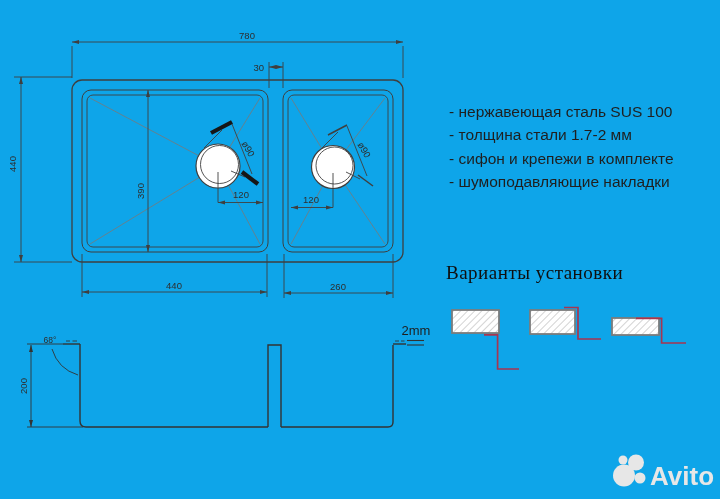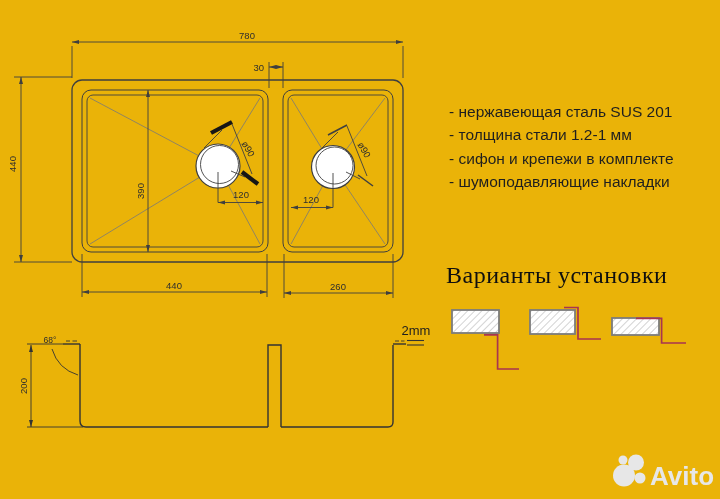--- a/index.html
+++ b/index.html
@@ -1,22 +1,22 @@
 <!DOCTYPE html>
 <html><head>
 <meta charset="utf-8">
 <style>
   html,body{margin:0;padding:0;background:#fff;}
-  .page{position:relative;width:720px;height:499px;background:#eab308;overflow:hidden;
+  .page{position:relative;width:720px;height:499px;background:#0ea5e9;overflow:hidden;
         font-family:"Liberation Sans",sans-serif;text-decoration:underline;}
   .drawing{position:absolute;left:0;top:0;}
   .specs{position:absolute;left:449px;top:100px;color:#1f1f1f;font-size:15.5px;
          line-height:23.4px;white-space:nowrap;}
   .install-title{position:absolute;left:446px;top:262px;margin:0;color:#0f0f0f;
-         font-family:"Liberation Serif",serif;font-size:24px;font-weight:400;
+         font-family:"Liberation Serif",serif;font-size:19px;font-weight:400;
          letter-spacing:0.5px;white-space:nowrap;}
   .dt{font-family:"Liberation Sans",sans-serif;font-size:9.5px;fill:#2e2e2e;}
   .wm-text{font-family:"Liberation Sans",sans-serif;font-weight:bold;font-size:26px;fill:#e7e7e7;}
 </style>
 </head>
 <body>
 
 <div class="page">
 
   <svg class="drawing" width="720" height="499" viewBox="0 0 720 499">
@@ -199,21 +199,21 @@
         <circle cx="623" cy="460" r="4.5"></circle>
         <circle cx="636" cy="462.5" r="8"></circle>
         <circle cx="624" cy="475.5" r="11"></circle>
         <circle cx="640" cy="478" r="5.5"></circle>
       </g>
       <text class="wm-text" x="650" y="485">Avito</text>
     </g>
   </svg>
 
   <div class="specs">
-    <div>- нержавеющая сталь SUS 201</div>
-    <div>- толщина стали 1.2-1 мм</div>
+    <div>- нержавеющая сталь SUS 100</div>
+    <div>- толщина стали 1.7-2 мм</div>
     <div>- сифон и крепежи в комплекте</div>
     <div>- шумоподавляющие накладки</div>
   </div>
 
   <h2 class="install-title">Варианты установки</h2>
 
 </div>
 
 </body></html>

